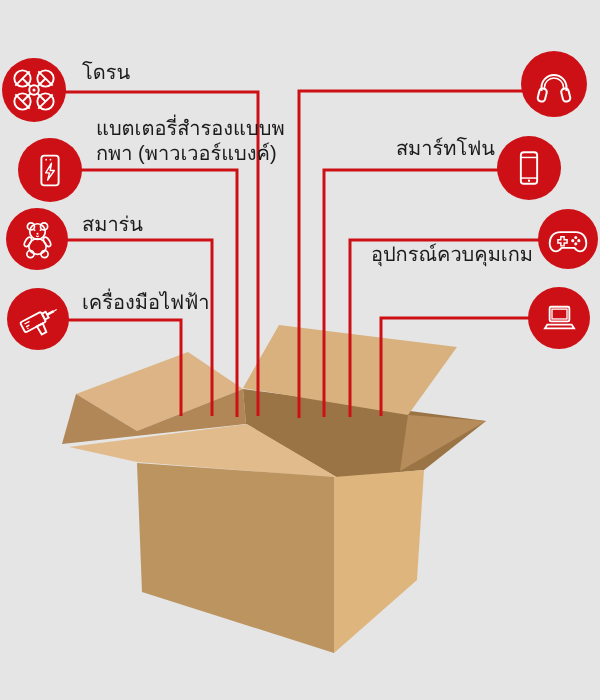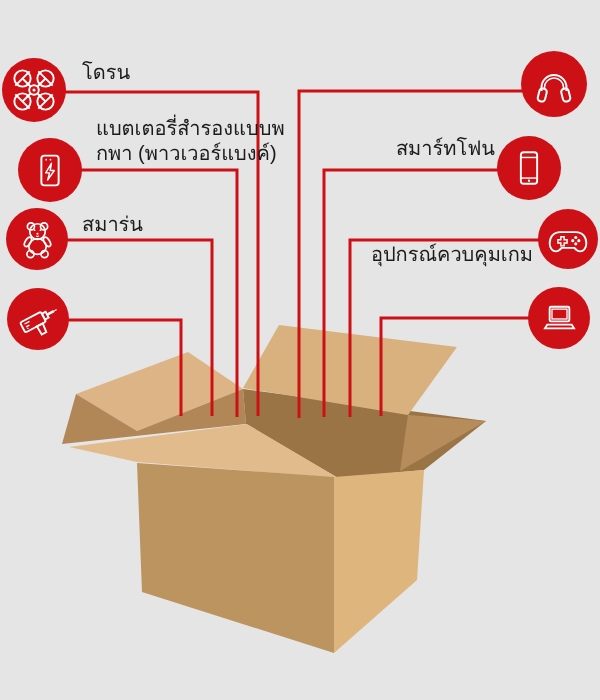--- a/index.html
+++ b/index.html
@@ -141,17 +141,18 @@
       <rect x="13.5" y="11.5" width="21" height="15.5" rx="1.5"></rect>
       <rect x="16" y="14" width="16" height="10.5" stroke-width="1.4"></rect>
       <path d="M11 30.5 h26 l2.5 4 h-31 z"></path>
     </svg>
   </div>
 
   <div class="label" style="left:82px;top:60px;">โดรน</div>
   <div class="label" style="left:96px;top:116px;">แบตเตอรี่สำรองแบบพ
 กพา (พาวเวอร์แบงค์)</div>
   <div class="label" style="left:82px;top:212px;">สมาร่น</div>
+  <div class="label" style="left:82px;top:290px;">เครื่องมือไฟฟ้า</div>
 
   <div class="label right" style="right:105px;top:136px;">สมาร์ทโฟน</div>
   <div class="label right" style="right:67px;top:210px;margin-top:32px;">อุปกรณ์ควบคุมเกม</div>
 
 </div>
 
 </body></html>

